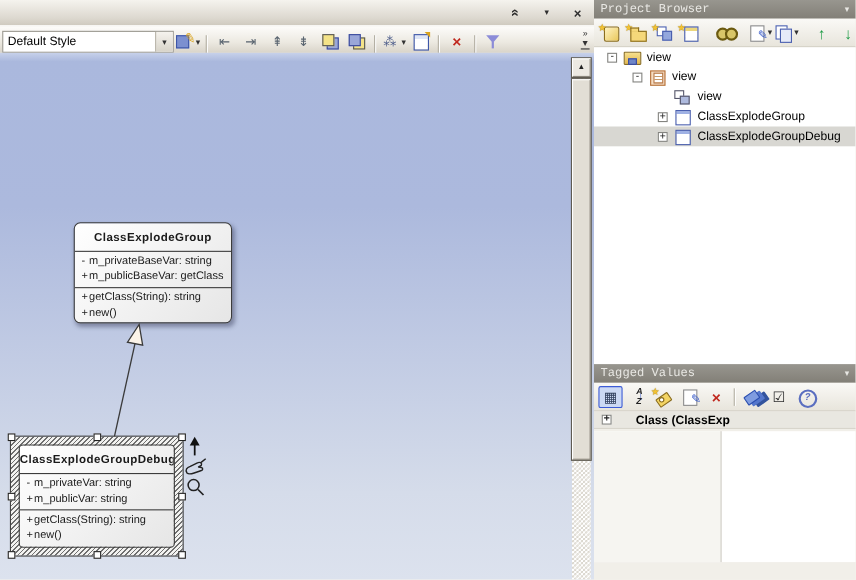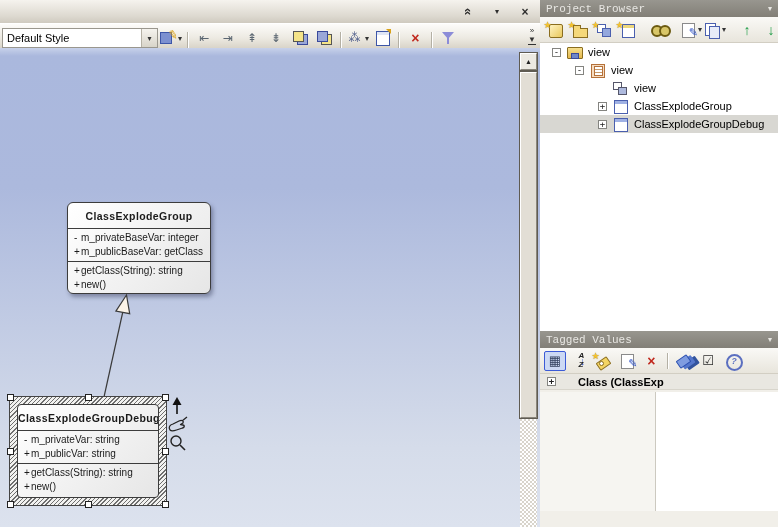--- a/index.html
+++ b/index.html
@@ -221,21 +221,21 @@
       <span class="ub">▼</span>
     </div>
 
     <div class="canvas">
 
       <div class="uml-box" style="left:67px; top:154px; width:144px; height:92px;">
         <div class="uml-title">ClassExplodeGroup</div>
         <div class="uml-sec uml-attrs">
             <div class="uml-row">
               <span class="vis">-</span>
-              <span class="mtext">m_privateBaseVar: integer</span>
+              <span class="mtext">m_privateBaseVar: string</span>
             </div>
             <div class="uml-row">
               <span class="vis">+</span>
               <span class="mtext">m_publicBaseVar: getClass</span>
             </div>
           </div>
         <div class="uml-sec uml-ops">
             <div class="uml-row">
               <span class="vis">+</span>
               <span class="mtext">getClass(String): string</span>

